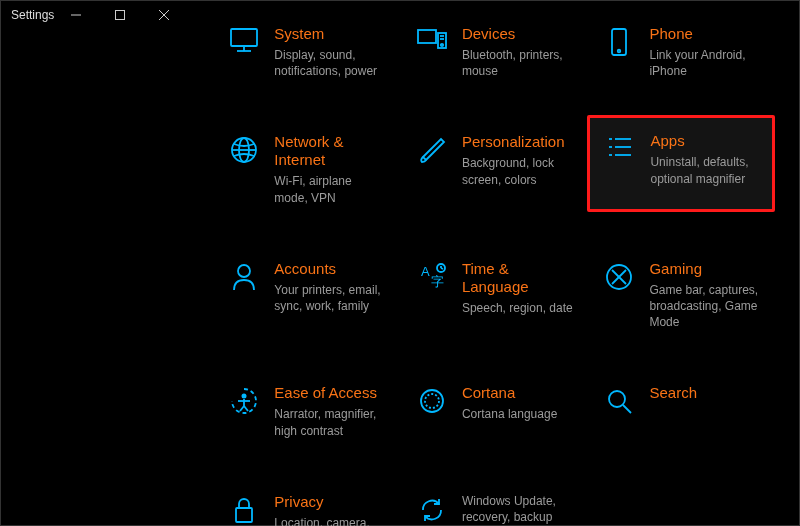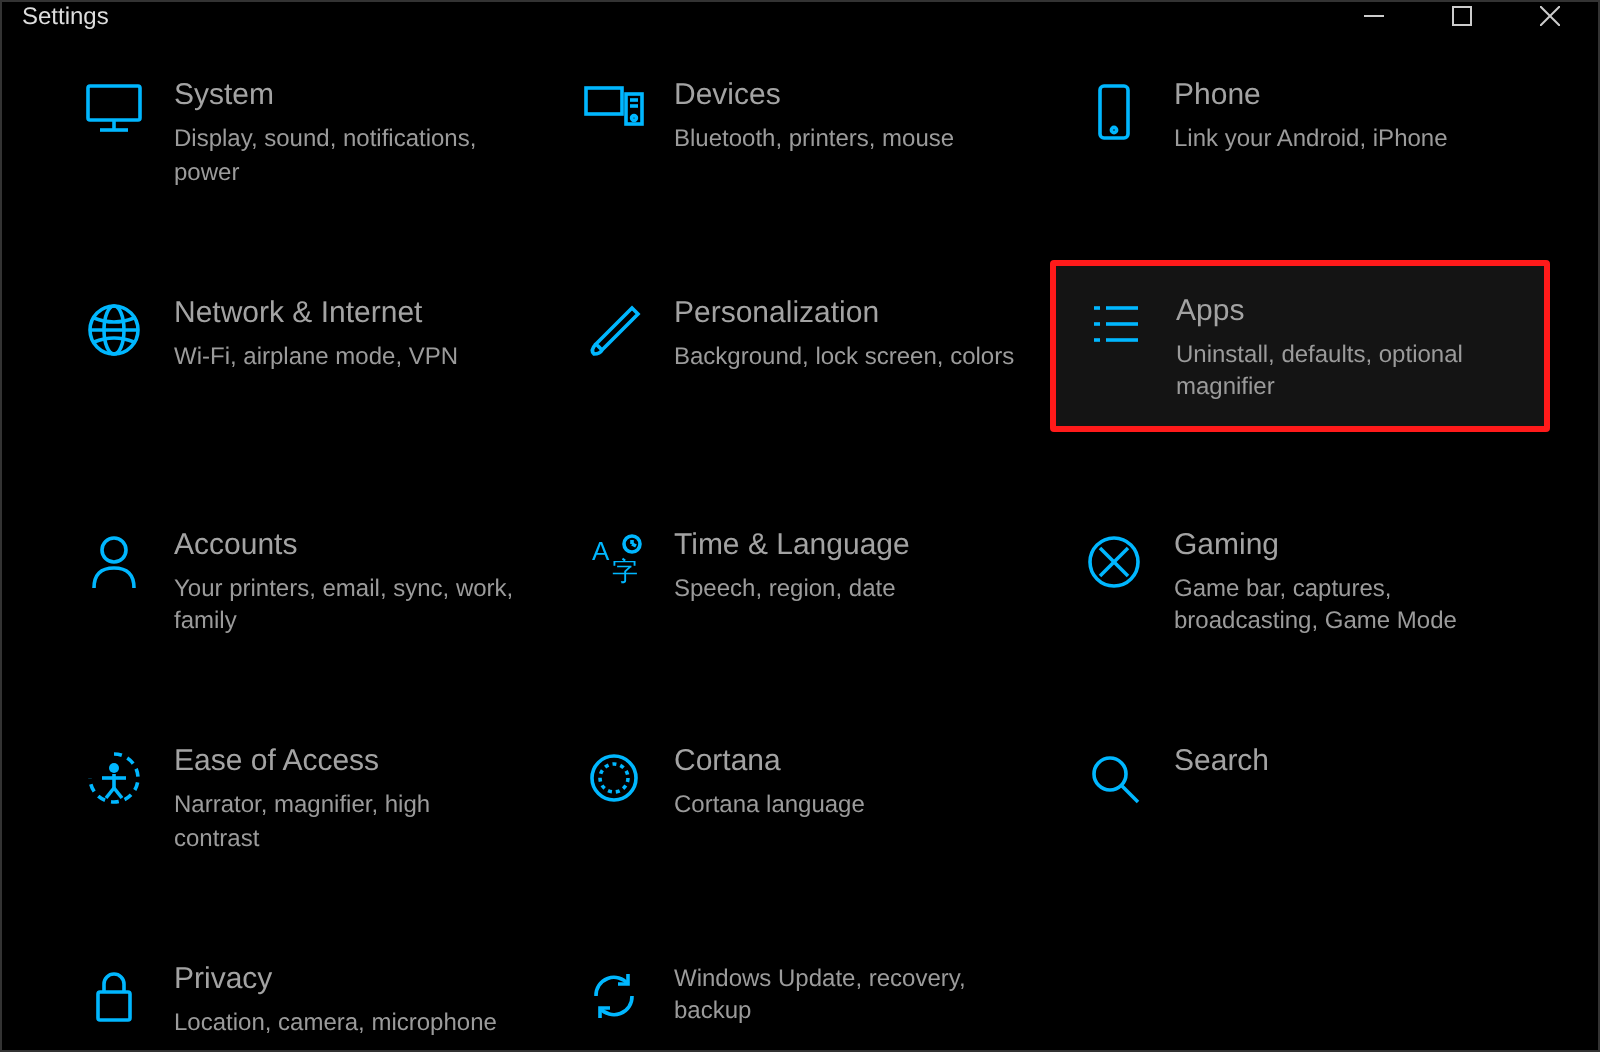--- a/index.html
+++ b/index.html
@@ -8,21 +8,21 @@
     background: #000;
     font-family: "Segoe UI", Arial, sans-serif;
     color: #fff;
   }
   .window {
     width: 800px;
     height: 526px;
     background: #000;
     border: 1px solid #333;
     display: flex;
-    flex-direction: column;
+    flex-direction: row;
   }
   .titlebar {
     height: 28px;
     display: flex;
     align-items: center;
     padding: 0 2px 0 10px;
     background: #000;
   }
   .titlebar-title {
     font-size: 12px;
@@ -78,21 +78,21 @@
     fill: none;
     stroke-width: 1.8;
   }
   .tile-text {
     flex: 1;
     padding-left: 6px;
     padding-right: 6px;
   }
   .tile-title {
     font-size: 15px;
-    color: #a3a3a3;
+    color: #f97316;
     line-height: 1.2;
     margin-bottom: 4px;
   }
   .tile-desc {
     font-size: 12px;
     color: #9b9b9b;
     line-height: 1.35;
   }
 </style>
 </head>

